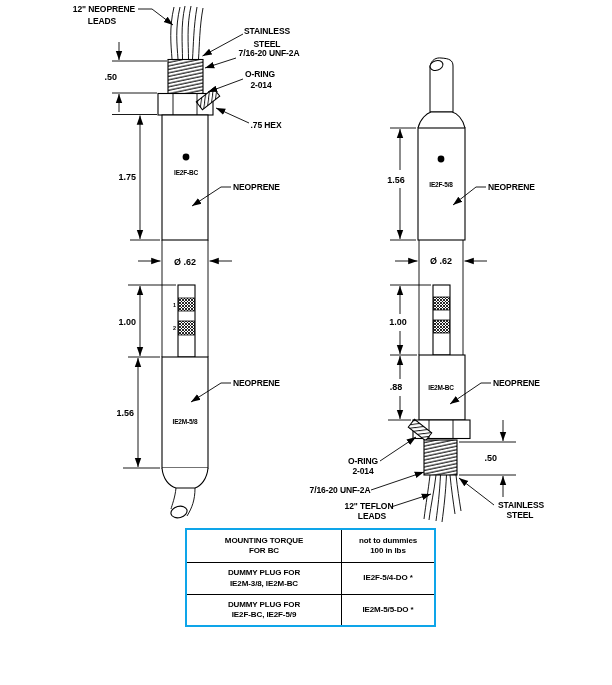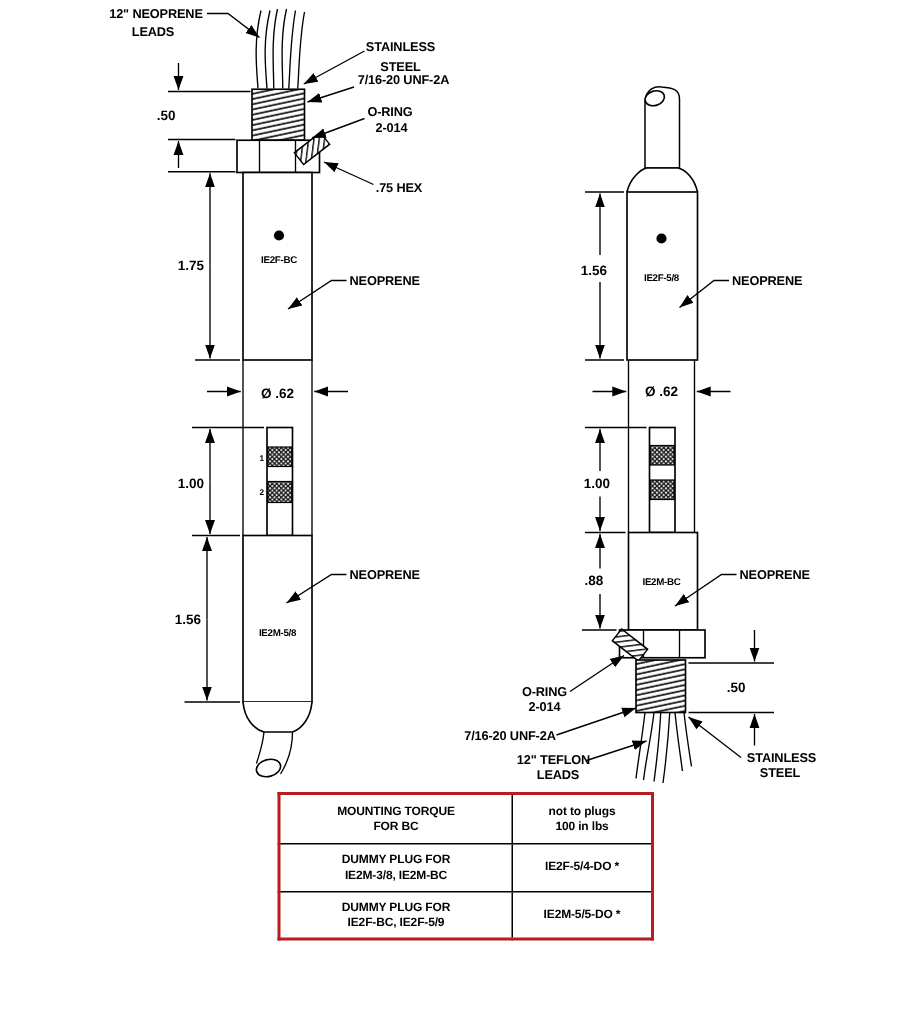--- a/index.html
+++ b/index.html
@@ -19,21 +19,21 @@
   table.spec td{border:1.2px solid #000;padding:0;text-align:center;vertical-align:middle;
                 font-size:8px;font-weight:700;color:#000;letter-spacing:-0.1px;}
   table.spec td span{display:block;line-height:1.3;}
   td.c1{width:154px;}
   td.c2{width:92px;}
   tr.r1 td{height:32px;}
   tr.r2 td{height:27px;}
   tr.r3 td{height:31px;}
   tr.r4 td{height:30px;}
   tr.rf td{height:30px;text-align:left;font-weight:400;font-size:9px;padding-left:4px;}
-  table.spec{border:2px solid #b91c1c;}
+  table.spec{border:2px solid #0ea5e9;}
 </style>
 </head>
 <body>
 
 <div class="canvas">
 
 <svg width="612" height="685" viewBox="0 0 612 685">
   <defs>
     <pattern id="pThread" width="6" height="3.4" patternUnits="userSpaceOnUse" patternTransform="rotate(-12)">
       <rect width="6" height="3.4" fill="#fff"></rect>
@@ -295,21 +295,21 @@
 
 <div class="spec-table-wrap">
   <table class="spec">
     <tbody>
       <tr class="r1">
         <td class="c1">
           <span>MOUNTING TORQUE</span>
           <span>FOR BC</span>
         </td>
         <td class="c2">
-          <span>not to plugs</span>
+          <span>not to dummies</span>
           <span>100 in lbs</span>
         </td>
       </tr>
       <tr class="r3">
         <td class="c1">
           <span>DUMMY PLUG FOR</span>
           <span>IE2M-3/8, IE2M-BC</span>
         </td>
         <td class="c2">
           <span>IE2F-5/4-DO *</span>

